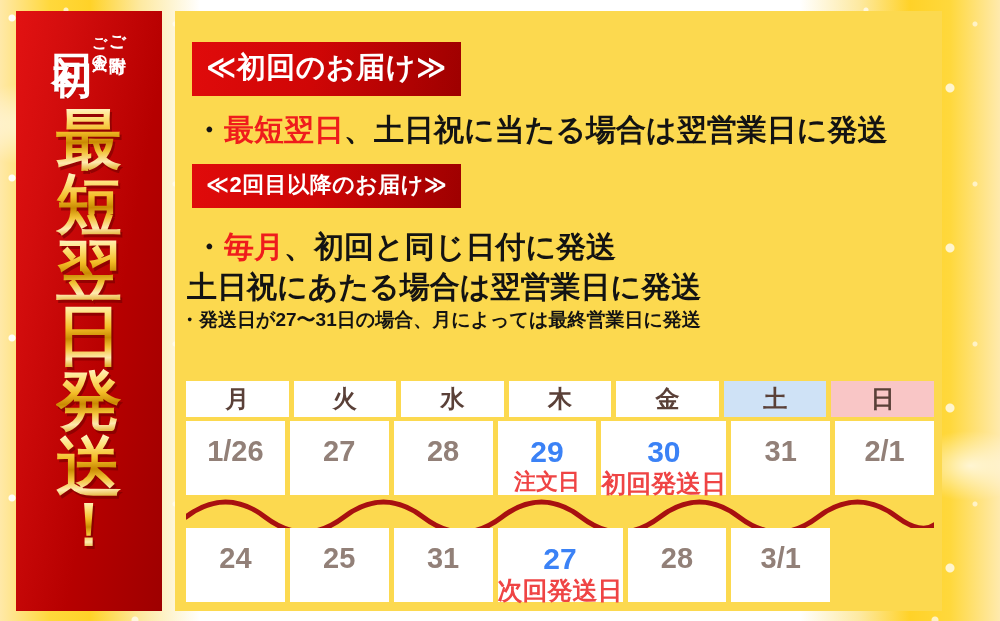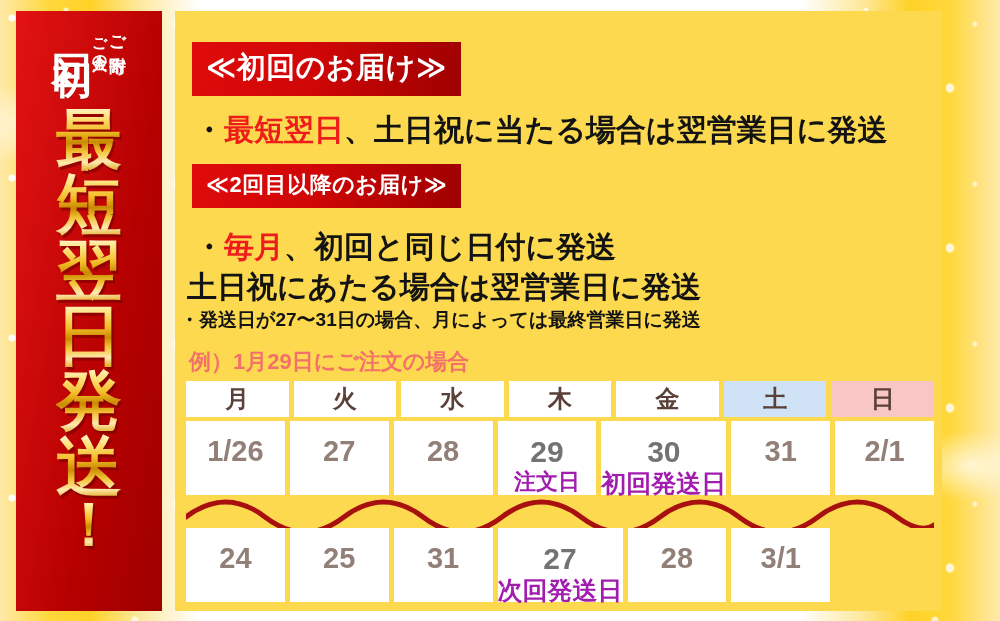--- a/index.html
+++ b/index.html
@@ -113,22 +113,22 @@
     color:#5a4038;font-weight:bold;font-size:24px;
   }
   .hcell.sat{background:#cfe2f6;}
   .hcell.sun{background:#f9c6c6;}
   .dcell{
     background:#ffffff;height:74px;position:relative;
     display:flex;flex-direction:column;align-items:center;justify-content:flex-start;
     padding-top:15px;box-sizing:border-box;
   }
   .dnum{color:#928078;font-weight:bold;font-size:29px;line-height:1.05;}
-  .dcell.mark .dnum{color:#737373;font-size:30px;}
-  .dlabel{color:#a21caf;font-weight:bold;font-size:22px;line-height:1.15;margin-top:1px;white-space:nowrap;}
+  .dcell.mark .dnum{color:#3b82f6;font-size:30px;}
+  .dlabel{color:#ef4444;font-weight:bold;font-size:22px;line-height:1.15;margin-top:1px;white-space:nowrap;}
   .dlabel.small{font-size:25px;}
   .wave{height:33px;position:relative;overflow:hidden;}
   .wave svg{position:absolute;left:0;top:0;}
 </style>
 </head>
 <body>
 
 <div class="stage">
 
   <div class="sparkle left"></div>
@@ -166,21 +166,20 @@
     <div class="line l3">土日祝にあたる場合は翌営業日に発送</div>
 
     <div class="line l2">
       <span>・</span><span class="red-em">毎月</span><span>、初回と同じ日付に発送</span>
     </div>
 
     <div class="line l4">
       <span>・</span><span>発送日が27〜31日の場合、月によっては最終営業日に発送</span>
     </div>
 
-    <div class="example">例）1月29日にご注文の場合</div>
 
     <div class="cal">
 
       <div class="cal-row head">
         <div class="hcell">月</div>
         <div class="hcell">火</div>
         <div class="hcell">水</div>
         <div class="hcell">木</div>
         <div class="hcell">金</div>
         <div class="hcell sat">土</div>

